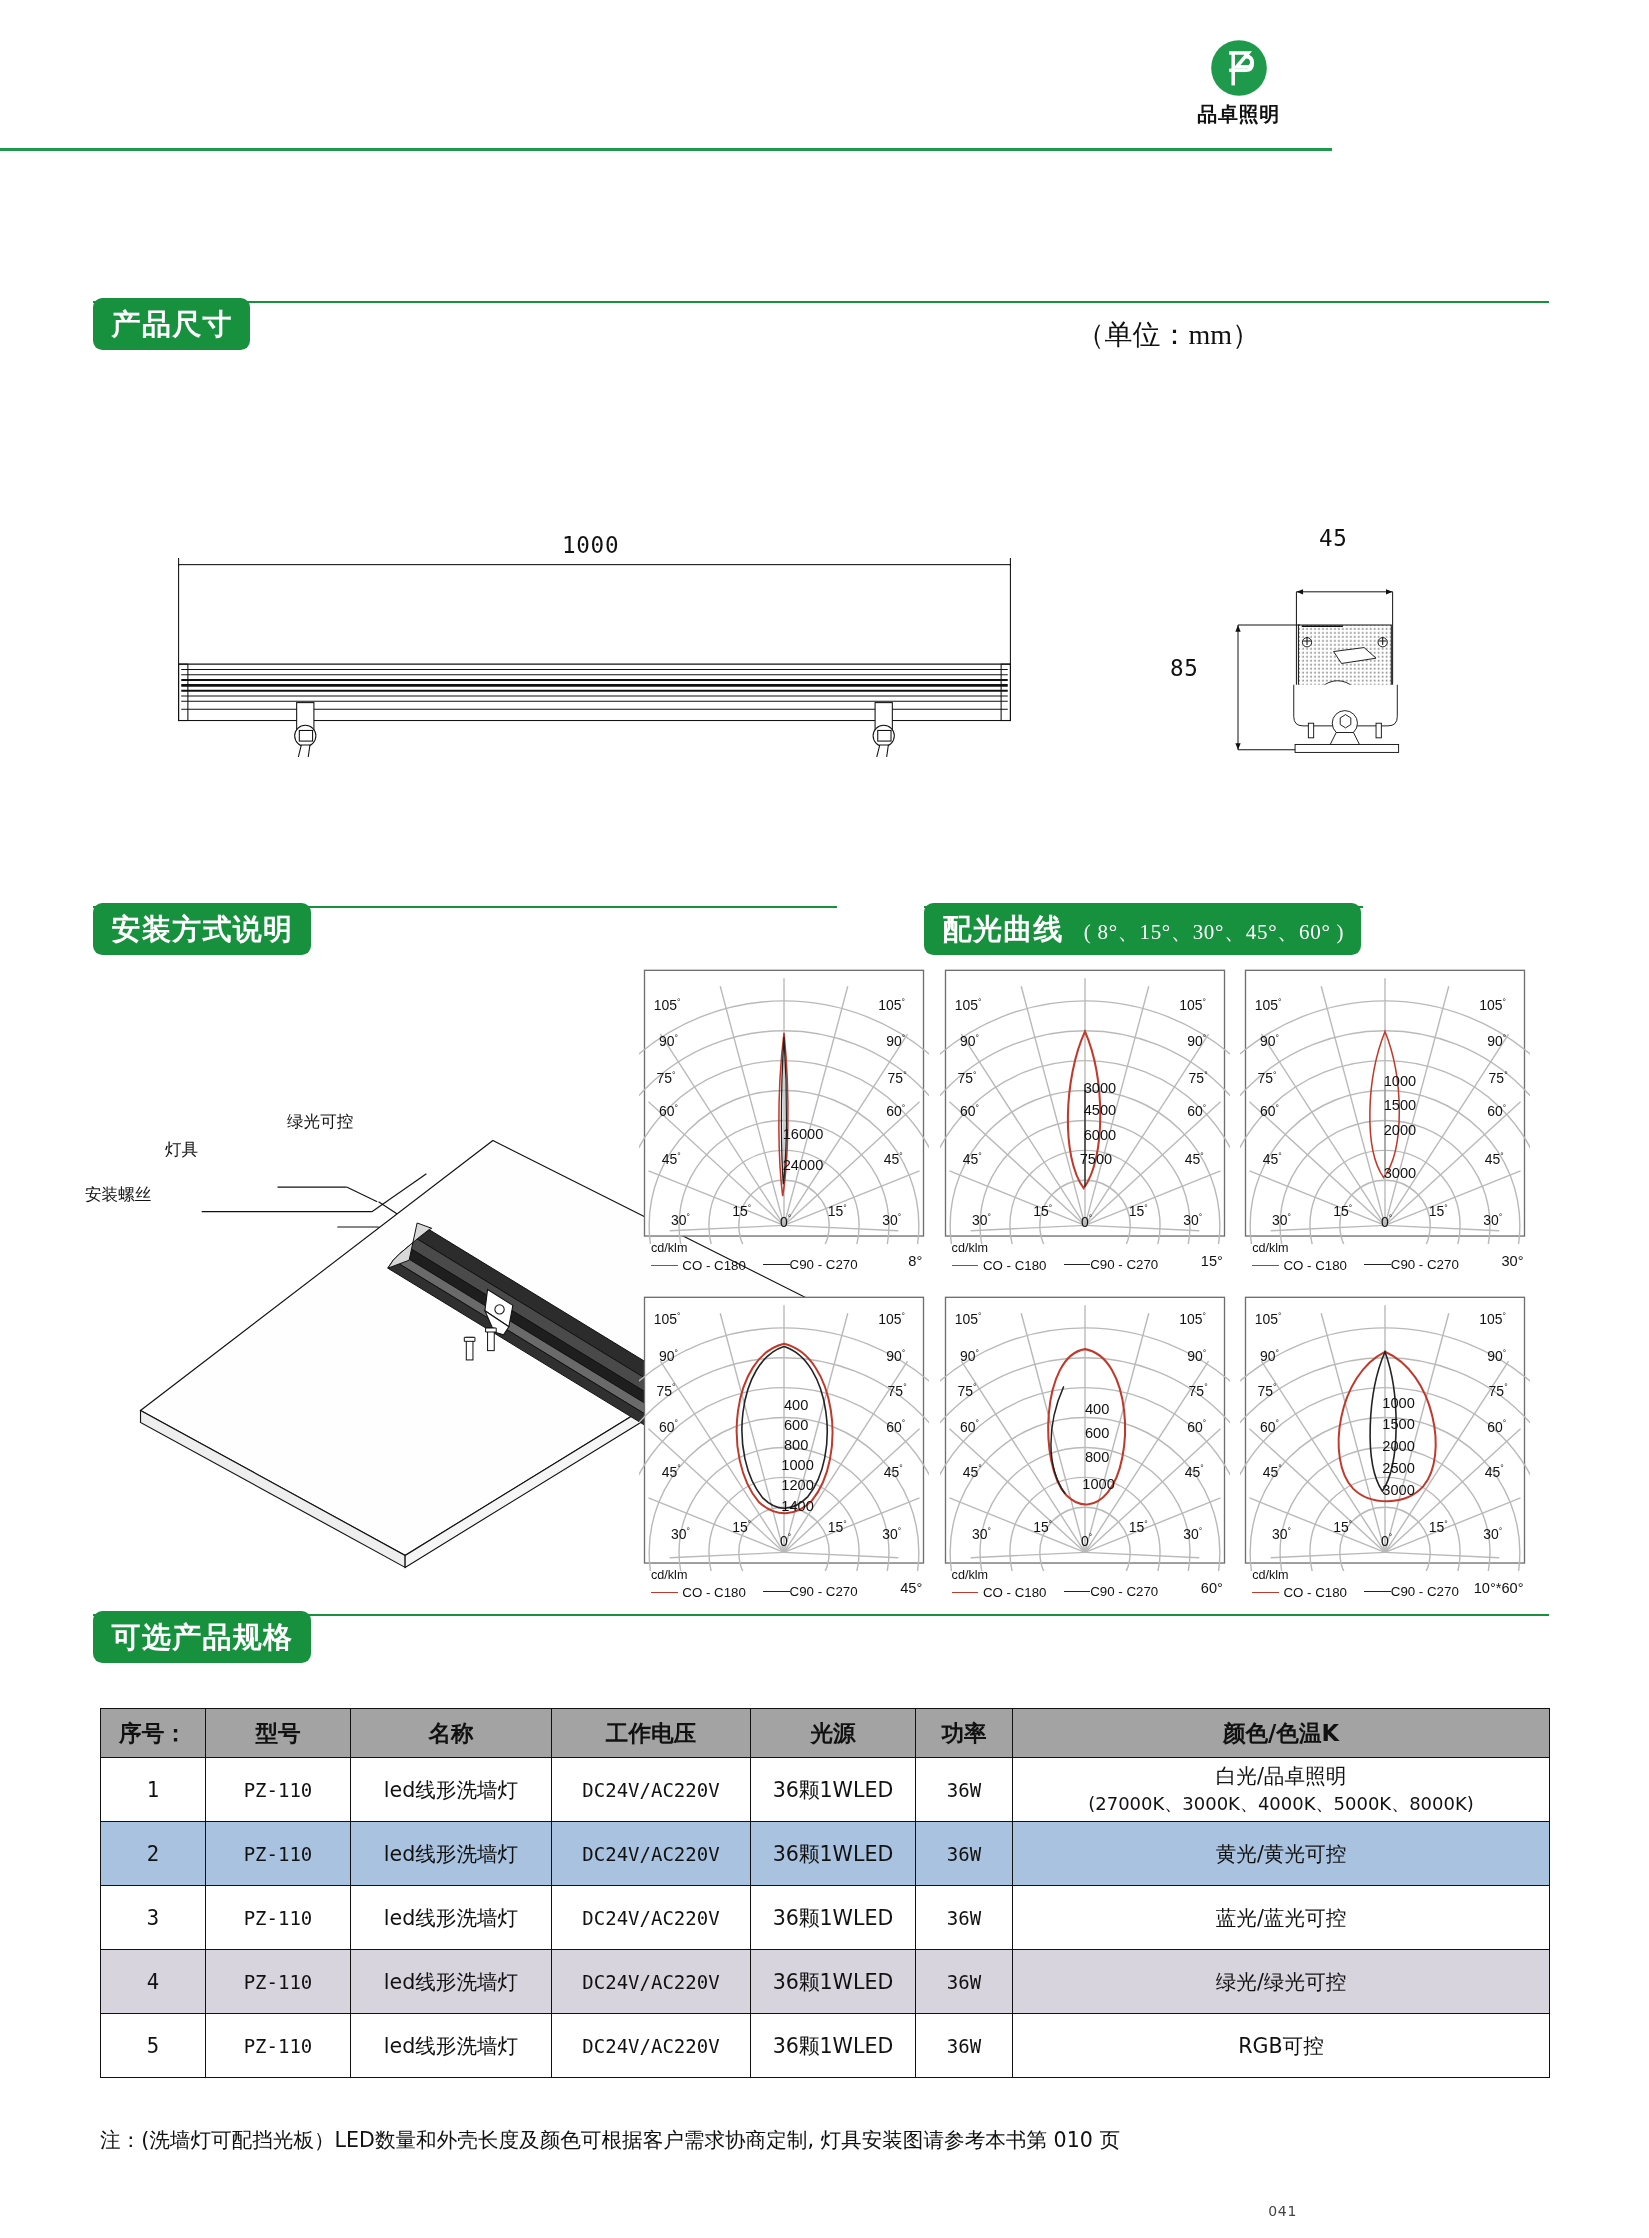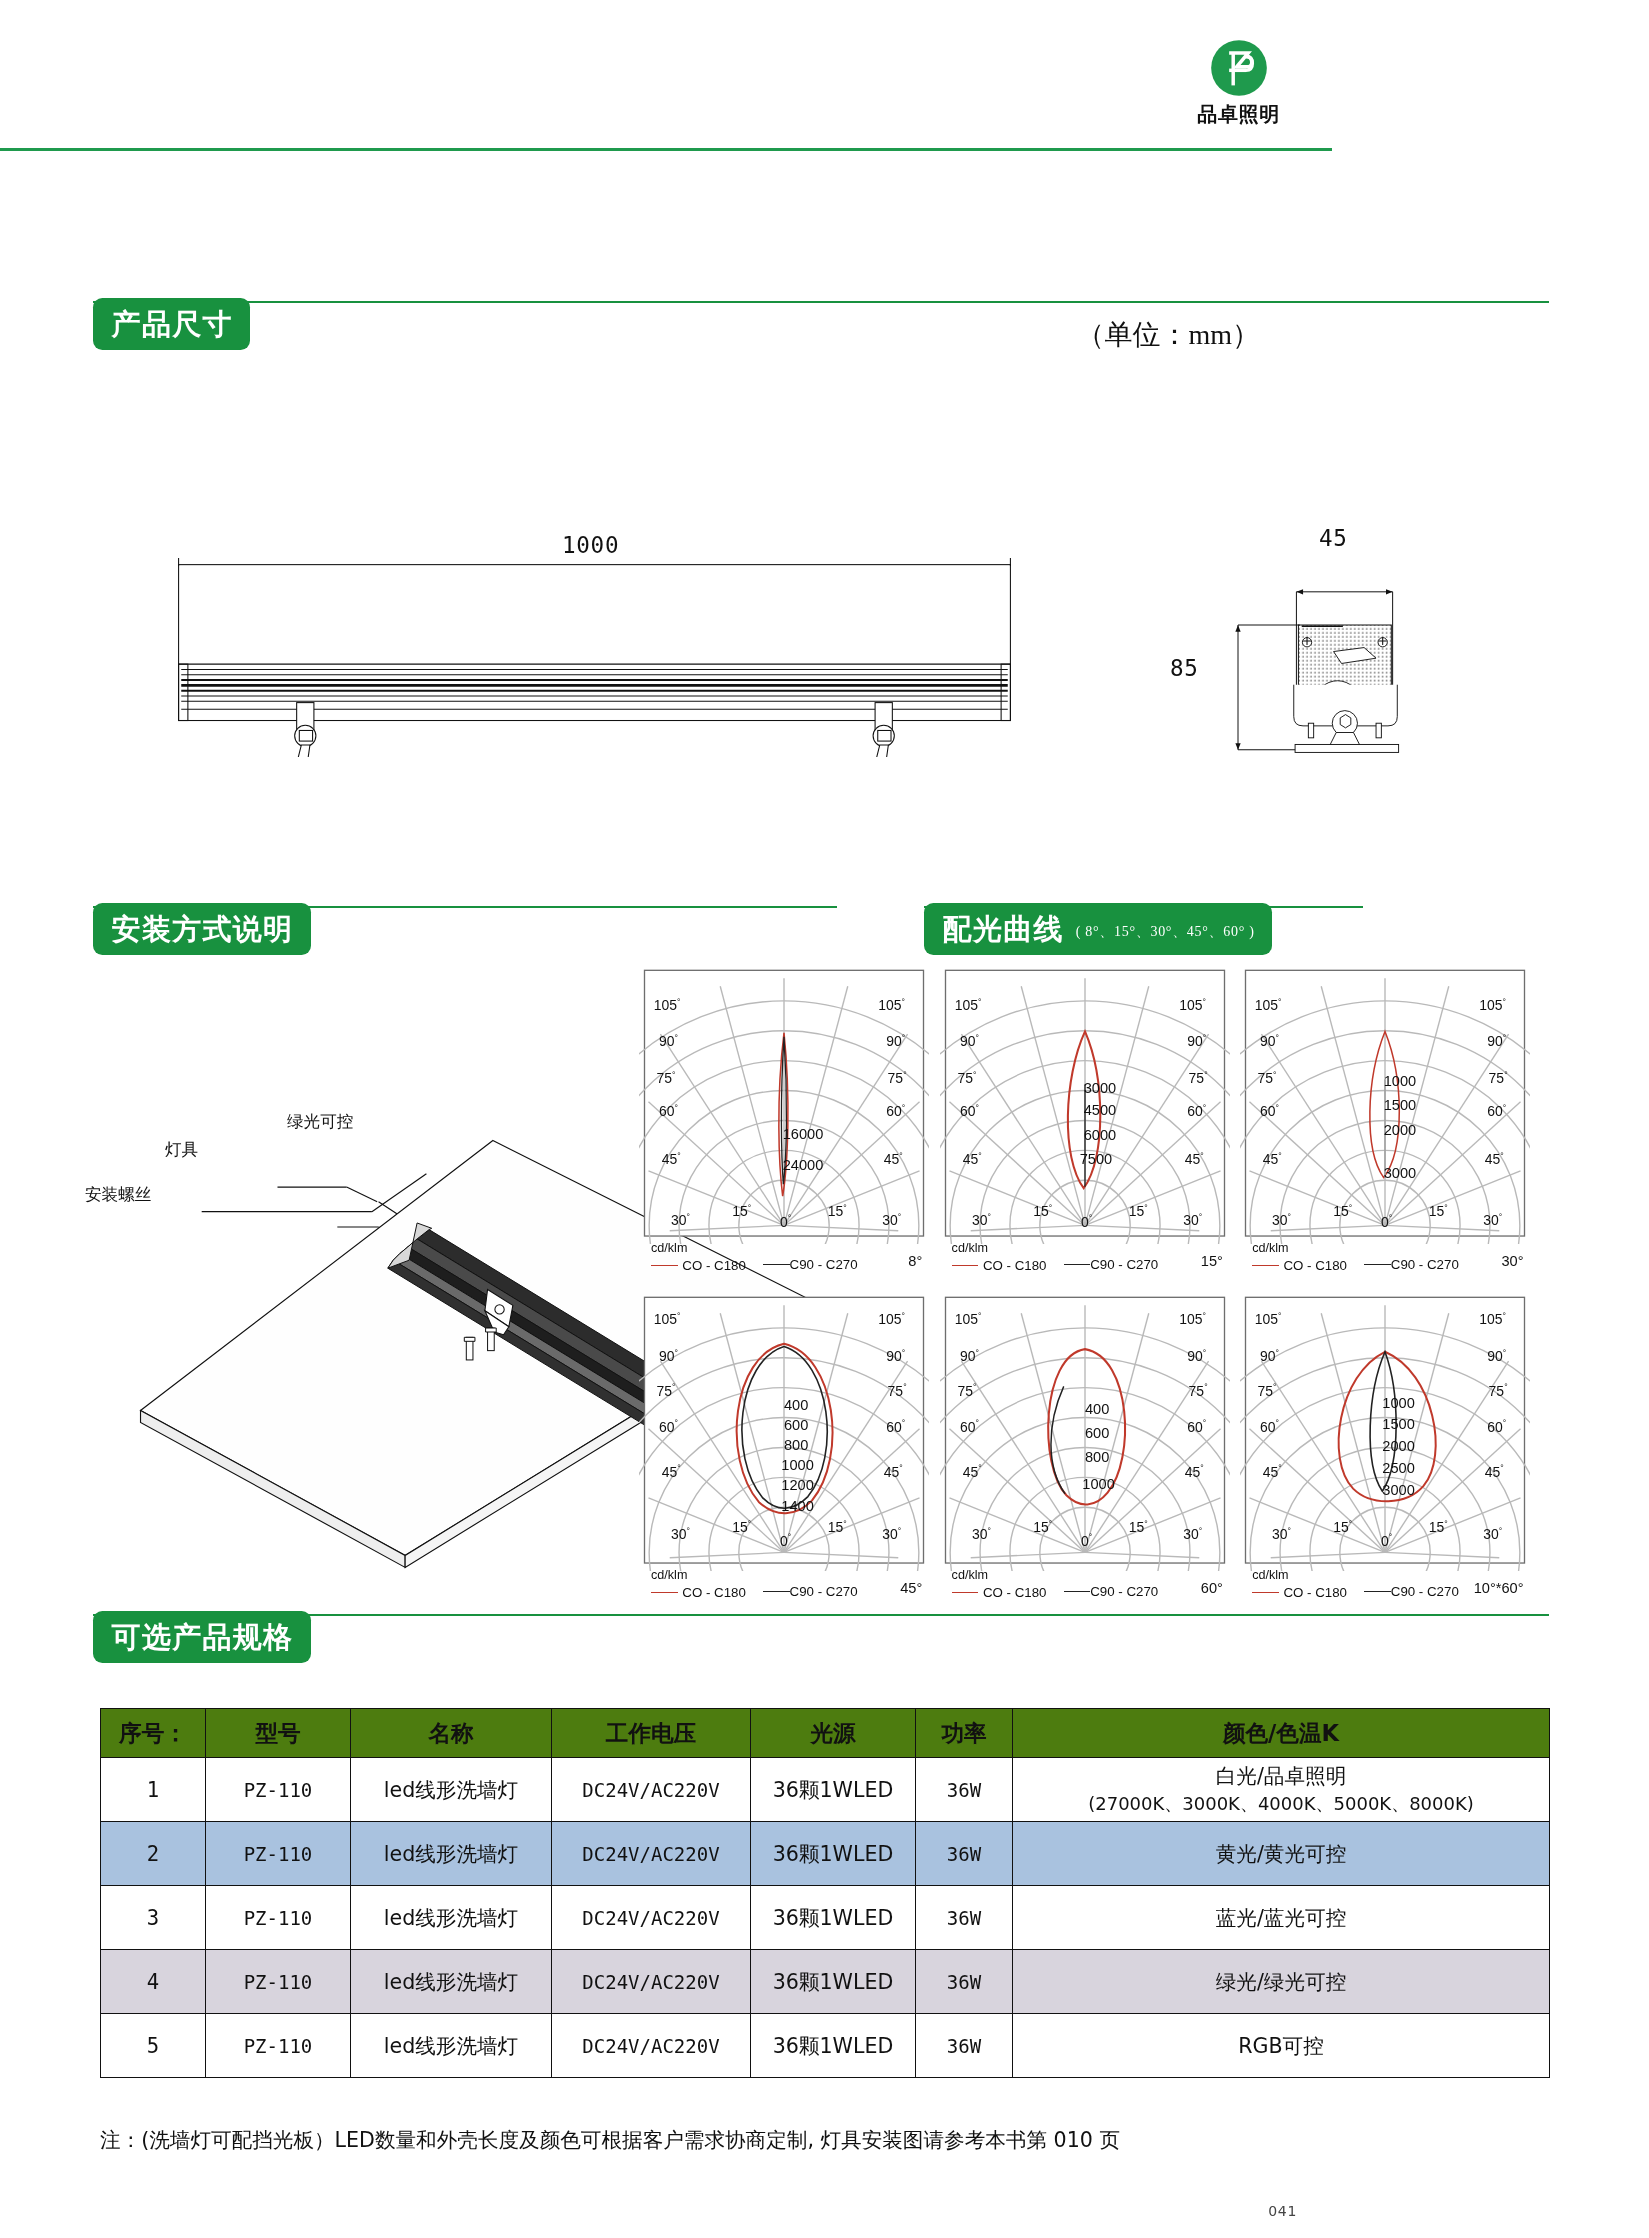--- a/index.html
+++ b/index.html
@@ -37,21 +37,21 @@
     background: #18913f; border-radius: 9.3px;
     color: #fff; z-index: 2;
   }
   .sec-tab .cn {
     font-family: "DejaVu Sans", sans-serif;
     font-size: 29px; font-weight: 700; letter-spacing: 1.3px;
     line-height: 1;
   }
   .sec-tab .sub {
     font-family: "Liberation Serif", serif;
-    font-size: 14px; margin-left: 12px; letter-spacing: 0.7px;
+    font-size: 21px; margin-left: 20px; letter-spacing: 0.7px;
     position: relative; top: 3.3px; text-align: center;
   }
   .sec-line {
     position: absolute; left: 0; top: 3.3px; height: 2px;
     background: #18913f; z-index: 1;
   }
 
   .unit-note {
     position: absolute;
     font-family: "Liberation Serif", "DejaVu Serif", serif;
@@ -105,21 +105,21 @@
     border-collapse: collapse;
     table-layout: fixed;
   }
   .spec-table th, .spec-table td {
     border: 1.3px solid #111;
     text-align: center; vertical-align: middle;
     font-family: "DejaVu Sans", sans-serif;
     color: #111;
   }
   .spec-table th {
-    background: #4d7c0f;
+    background: #a3a3a3;
     font-size: 22.6px; font-weight: 700;
     height: 49px;
   }
   .spec-table td { font-size: 20.6px; height: 64px; }
   .spec-table td.num { font-family: "DejaVu Sans Mono", monospace; font-size: 20.6px; }
   .spec-table td.mono { font-family: "DejaVu Sans Mono", monospace; font-size: 19px; }
   .ccol { line-height: 1.45; }
   .ccol .sm { font-size: 18px; }
 
   .foot-note {

